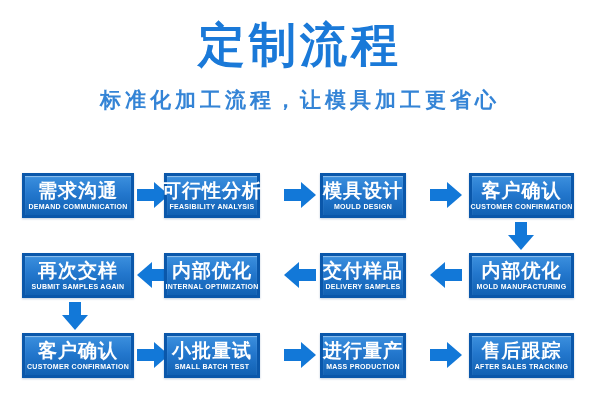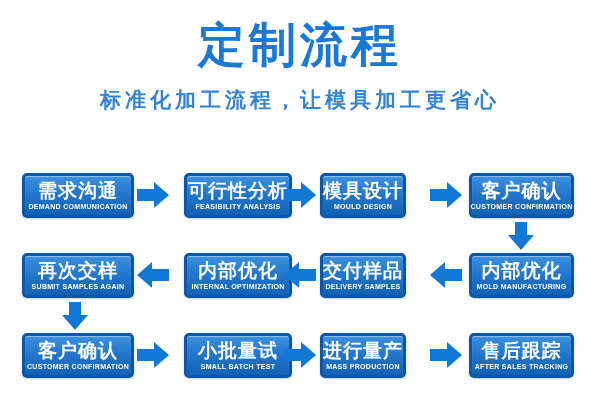--- a/index.html
+++ b/index.html
@@ -21,38 +21,38 @@
   .subtitle{
     position:absolute;left:0;top:86px;width:600px;
     text-align:center;
     font-size:21px;font-weight:700;
     color:#3484d6;
     letter-spacing:4px;
   }
   .step{
     position:absolute;height:45px;
     border:3px solid #0a57aa;
-    border-radius:5px;
+    border-radius:0;
     background:linear-gradient(180deg,#3c90de 0%,#2377cd 45%,#1161b3 100%);
     box-shadow:inset 0 1px 1px rgba(255,255,255,.45), 0 1px 2px rgba(10,60,120,.25);
     display:flex;flex-direction:column;align-items:center;justify-content:center;
     box-sizing:border-box;
   }
   .step-zh{
     color:#ffffff;font-size:19px;font-weight:700;
     letter-spacing:1px;line-height:22px;white-space:nowrap;
   }
   .step-en{
     color:#ffffff;font-size:7px;font-weight:700;
     letter-spacing:0.3px;line-height:9px;white-space:nowrap;
     text-transform:uppercase;
   }
   .r1{top:173px}.r2{top:253px}.r3{top:333px}
   .c1{left:22px;width:112px}
-  .c2{left:184px;width:108px}
+  .c2{left:164px;width:96px}
   .c3{left:320px;width:86px}
   .c4{left:469px;width:105px}
 
   .ar{position:absolute;display:flex;align-items:center;}
   .ar .shaft{width:17px;height:12px;background:#1278d8;}
   .ar .head{width:0;height:0;border-top:13px solid transparent;border-bottom:13px solid transparent;border-left:15px solid #1278d8;}
   .ar.left .head{border-left:none;border-right:15px solid #1278d8;}
 
   .dar{position:absolute;display:flex;flex-direction:column;align-items:center;}
   .dar .shaft{width:12px;height:13px;background:#1278d8;}

